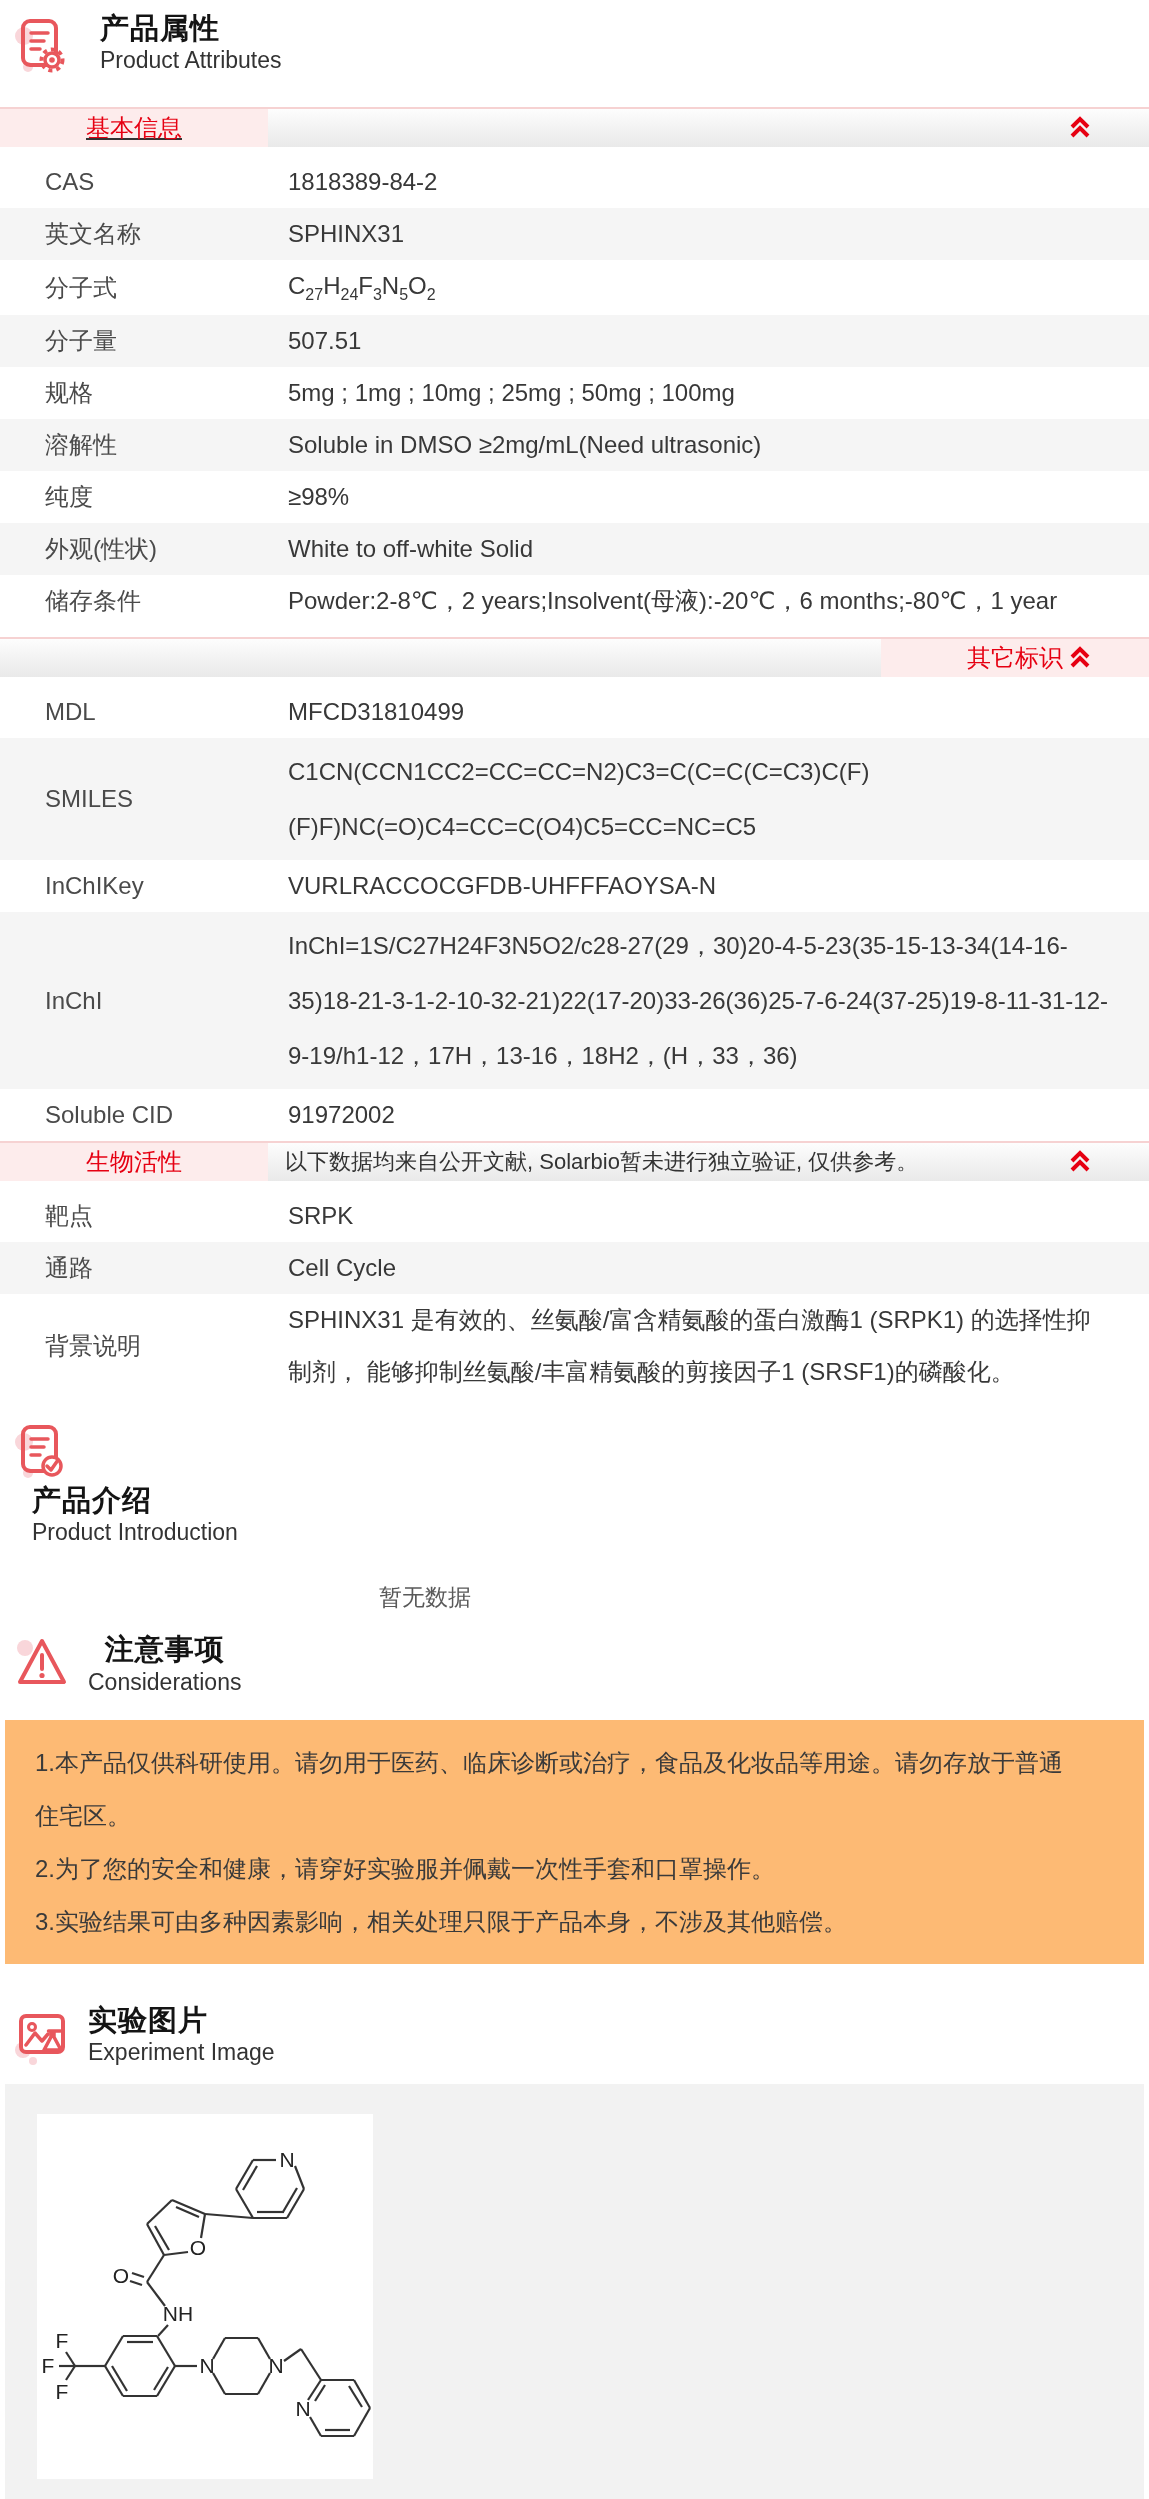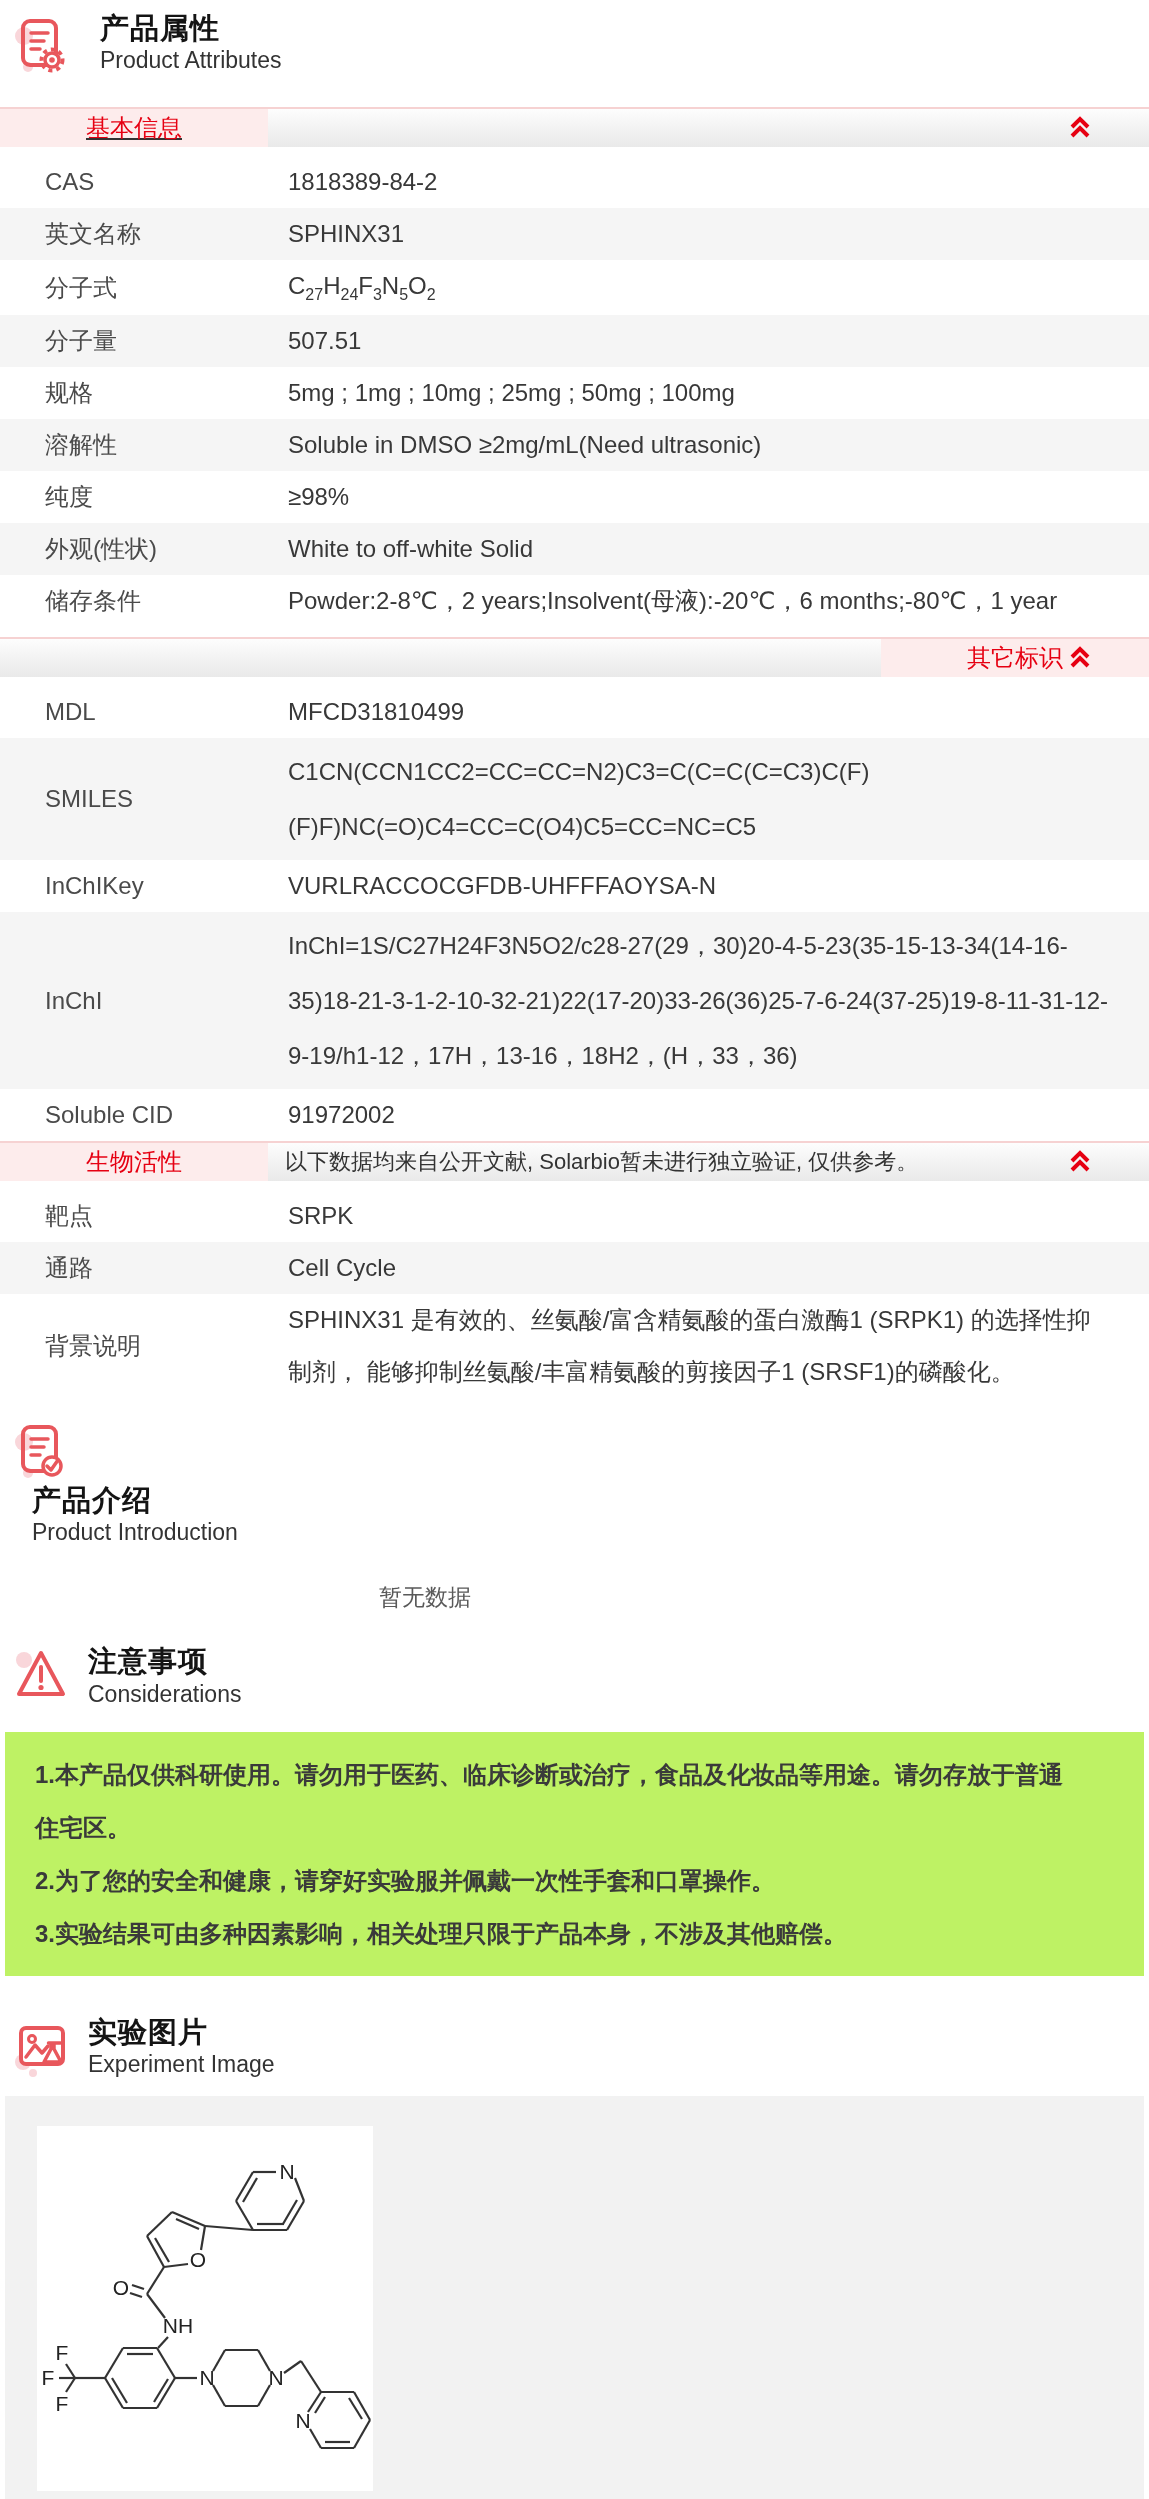--- a/index.html
+++ b/index.html
@@ -28,22 +28,22 @@
   .trow:nth-child(even){background:#f5f5f5;}
   .tlabel{width:243px;padding-left:45px;flex-shrink:0;font-size:24px;color:#4a4a4a;line-height:30px;}
   .tvalue{width:822px;font-size:24px;color:#383838;line-height:52px;white-space:pre-wrap;}
   .tvalue.multi{line-height:55px;padding:6px 0;word-break:break-all;}
   .tvalue .sub{font-size:16px;position:relative;top:6px;}
 
   .bar1{margin-top:29px;text-decoration:underline;} .bar2{margin-top:10px;justify-content:flex-end;} .bar3{margin-top:0;}
   .head-attr{padding-top:12px;gap:12px;}
   .head-intro{margin-top:20px;flex-direction:column;}
   .empty{margin-top:36px;width:850px;text-align:center;font-size:23px;color:#595959;}
-  .head-notice{margin-top:32px;}
-  .notice-box{margin:24px 5px 0 5px;background:#bef264;padding:16px 70px 16px 30px;font-weight:bold;}
+  .head-notice{margin-top:20px;text-align:center;}
+  .notice-box{margin:24px 5px 0 5px;background:#fdba74;padding:16px 70px 16px 30px;}
   .notice-box p{margin:0;font-size:24px;line-height:53px;color:#3a3a3a;}
   .head-exp{margin-top:40px;}
   .exp-box{margin:14px 5px 0 5px;background:#f2f2f2;height:470px;padding:30px 0 0 32px;box-sizing:border-box;}
   .mol-box{width:336px;height:365px;background:#fff;cursor:pointer;}
   .mol-box svg{display:block;}
 
   .mol-line{stroke:#333;stroke-width:2.2;fill:none;}
   .mol-txt{font-size:21px;fill:#222;font-family:"Liberation Sans",sans-serif;}
 </style>
 </head>

